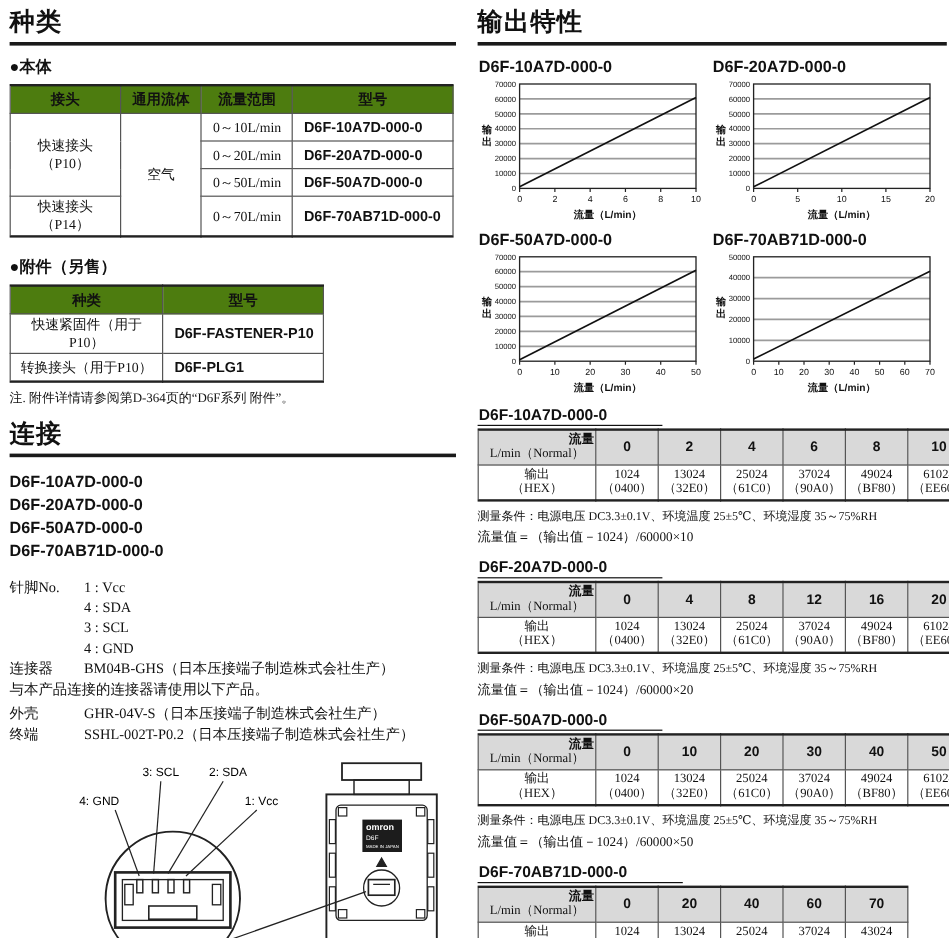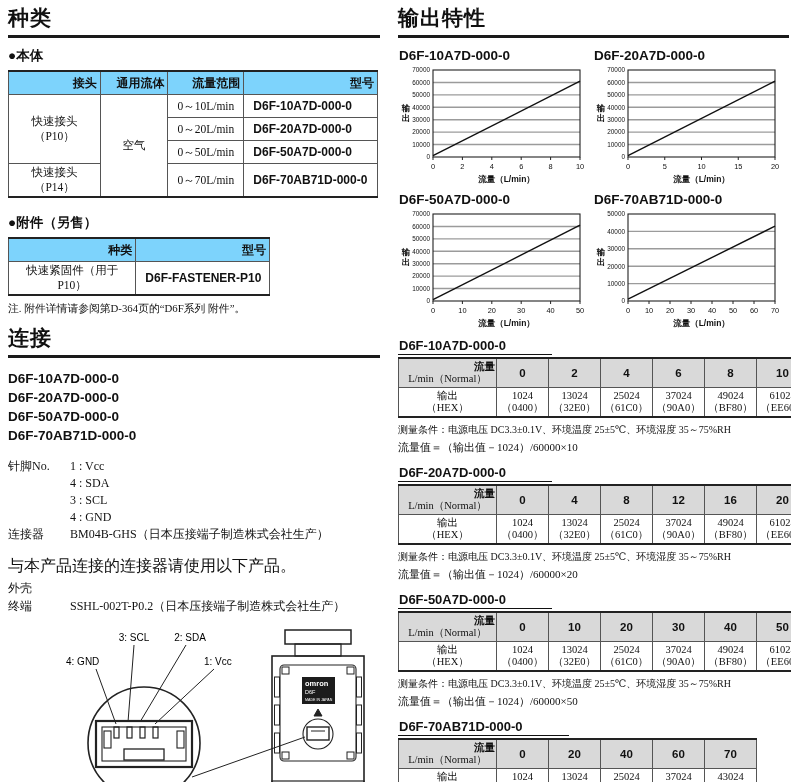--- a/index.html
+++ b/index.html
@@ -15,31 +15,31 @@
     font-weight:bold;font-size:21px;letter-spacing:1px;
     padding-bottom:3px;border-bottom:3px solid #1a1a1a;margin:0;
   }
   .block-label{
     font-family:"Liberation Sans","DejaVu Sans",sans-serif;
     font-weight:bold;font-size:13.5px;margin-top:9px;
   }
   table.kv{border-collapse:collapse;margin-top:5px;
     border-top:2px solid #222;border-bottom:2px solid #222;}
   .kv th,.kv td{border:1px solid #555;font-size:11.5px;text-align:center;padding:1px 3px;}
-  .kv th{background:#7dd3fc;font-weight:bold;font-size:12px;height:20px;text-align:right;}
+  .kv th{background:#4d7c0f;font-weight:bold;font-size:12px;height:20px;}
   .kv td{height:20px;}
   .kv td.model{font-family:"Liberation Sans","DejaVu Sans",sans-serif;
     font-weight:bold;font-size:12px;text-align:left;padding-left:9px;}
   .note{font-size:10.8px;margin-top:6px;}
   .models{font-family:"Liberation Sans","DejaVu Sans",sans-serif;
     font-weight:bold;font-size:13.5px;line-height:19px;margin-top:11px;}
   .pinrows{margin-top:13px;font-size:12px;line-height:17px;}
   .pinrow{display:flex;}
   .pinrow .lab{width:62px;flex:none;}
-  .intro{margin-top:13px;font-size:16px;}
+  .intro{font-size:12px;}
   .parts{font-size:12px;line-height:18px;margin-top:2px;}
   
   .charts{display:flex;flex-wrap:wrap;margin-top:2px;}
   .chart-block{width:195px;}
   .chart-title{font-family:"Liberation Sans","DejaVu Sans",sans-serif;
     font-weight:bold;font-size:13.5px;margin:8px 0 1px 1px;}
   .chart-block svg{display:block;}
   .out-block{margin-top:0px;}
   .sub-title{font-family:"Liberation Sans","DejaVu Sans",sans-serif;
     font-weight:bold;font-size:13px;display:inline-block;
@@ -115,20 +115,24 @@
       </colgroup>
     <tbody>
         <tr>
       <th>种类</th>
       <th>型号</th>
     </tr>
     <tr>
       <td>快速紧固件（用于P10）</td>
       <td class="model">D6F-FASTENER-P10</td>
     </tr>
+    <tr>
+      <td>转换接头（用于P10）</td>
+      <td class="model">D6F-PLG1</td>
+    </tr>
   </tbody>
     </table>
   <div class="note">注. 附件详情请参阅第D-364页的“D6F系列 附件”。</div>
 
   <h1 class="sec-title" style="margin-top:8px">连接</h1>
   <div class="models">
     <div>D6F-10A7D-000-0</div>
     <div>D6F-20A7D-000-0</div>
     <div>D6F-50A7D-000-0</div>
     <div>D6F-70AB71D-000-0</div>
@@ -154,20 +158,21 @@
     <div class="pinrow">
         <span class="lab">连接器</span>
         <span>BM04B-GHS（日本压接端子制造株式会社生产）</span>
       </div>
   </div>
 
   <div class="intro">与本产品连接的连接器请使用以下产品。</div>
   <div class="parts">
     <div class="pinrow">
         <span class="lab">外壳</span>
+        <span>GHR-04V-S（日本压接端子制造株式会社生产）</span>
       </div>
     <div class="pinrow">
         <span class="lab">终端</span>
         <span>SSHL-002T-P0.2（日本压接端子制造株式会社生产）</span>
       </div>
   </div>
 
   <svg class="diagram" width="330" height="205" viewBox="0 0 330 205">
 
     <text x="78" y="16" text-anchor="middle" font-size="10">3: SCL</text>

